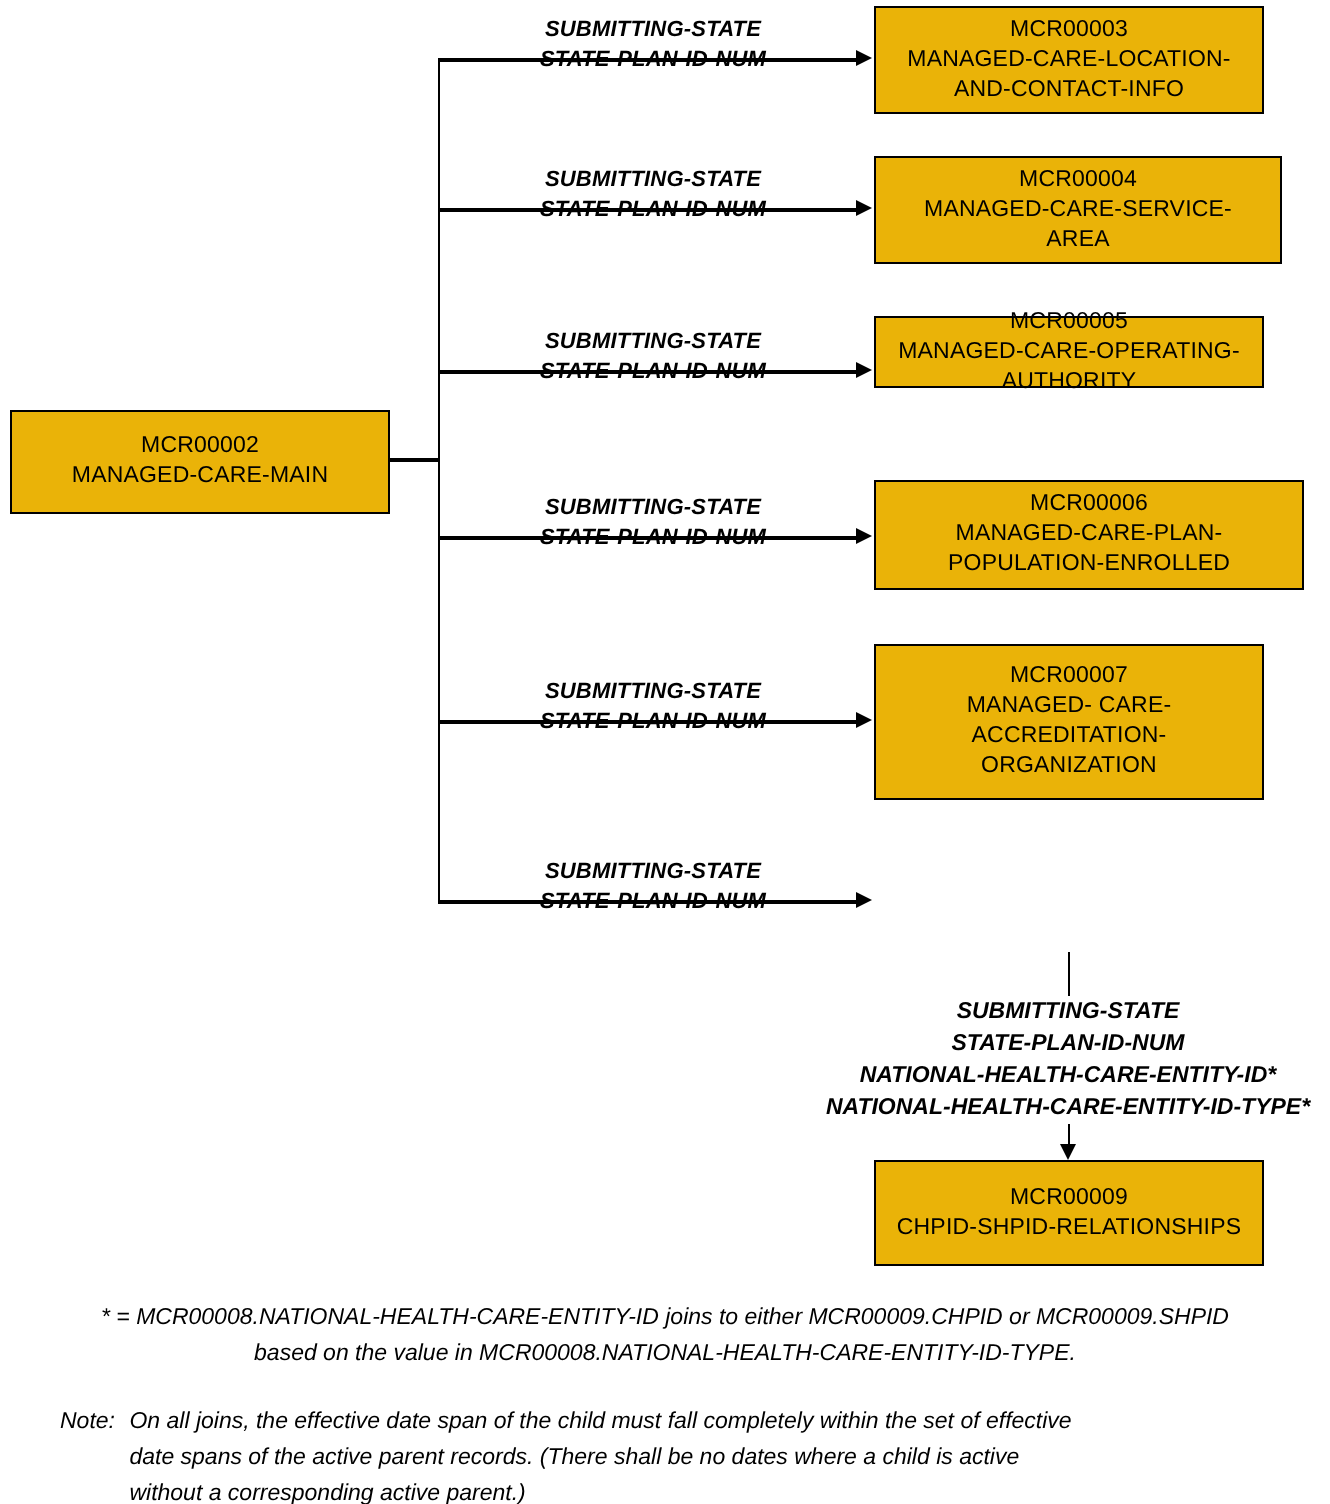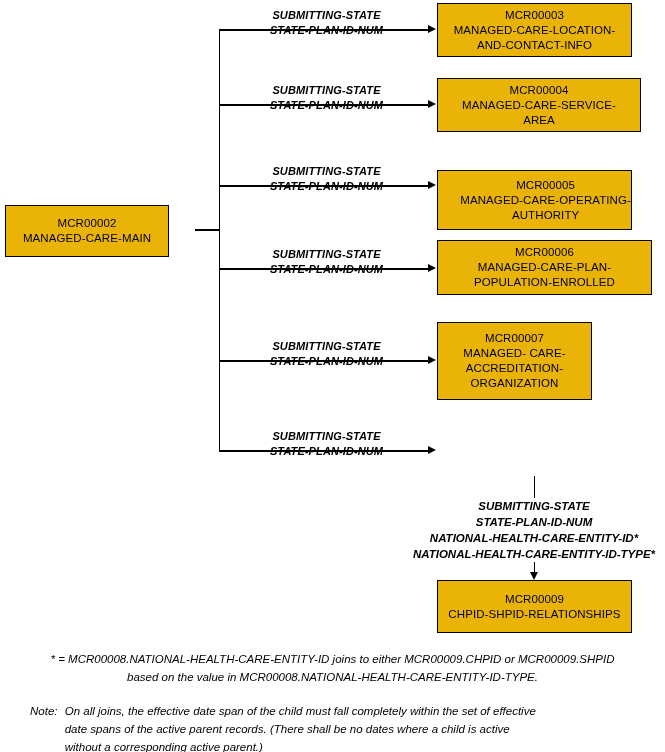--- a/index.html
+++ b/index.html
@@ -30,21 +30,21 @@
             text-align:center;}
   .note{position:absolute;font-style:italic;font-size:11.5px;line-height:18px;}
   .note .note-lbl{text-align:center;}
   .note-body{display:inline-block;vertical-align:top;}
 </style>
 </head>
 <body>
 
 <div id="canvas">
 
-  <div class="box" style="left:5px;top:205px;width:164px;height:52px;">
+  <div class="box" style="left:5px;top:205px;width:190px;height:52px;">
     <span class="txt">MCR00002
 MANAGED-CARE-MAIN</span>
   </div>
 
   <div class="line hline" style="left:195px;top:229px;width:25px;"></div>
   <div class="line vline" style="left:218.5px;top:29px;height:422px;"></div>
 
   <div class="line hline" style="left:218.5px;top:29px;width:210px;"></div>
   <div class="arrow-r" style="left:428px;top:25.2px;"></div>
   <div class="edge-label" style="left:239px;top:8px;width:175px;">SUBMITTING-STATE
@@ -62,41 +62,41 @@
   <div class="box" style="left:437px;top:78px;width:204px;height:54px;">
     <span class="txt">MCR00004
 MANAGED-CARE-SERVICE-
 AREA</span>
   </div>
 
   <div class="line hline" style="left:218.5px;top:185px;width:210px;"></div>
   <div class="arrow-r" style="left:428px;top:181.2px;"></div>
   <div class="edge-label" style="left:239px;top:164px;width:175px;">SUBMITTING-STATE
 STATE-PLAN-ID-NUM</div>
-  <div class="box" style="left:437px;top:170px;width:195px;height:60px;justify-content:flex-end;">
+  <div class="box" style="left:437px;top:158px;width:195px;height:36px;">
     <span class="txt">MCR00005
 MANAGED-CARE-OPERATING-
 AUTHORITY</span>
   </div>
 
   <div class="line hline" style="left:218.5px;top:268px;width:210px;"></div>
   <div class="arrow-r" style="left:428px;top:264.2px;"></div>
   <div class="edge-label" style="left:239px;top:247px;width:175px;">SUBMITTING-STATE
 STATE-PLAN-ID-NUM</div>
   <div class="box" style="left:437px;top:240px;width:215px;height:55px;">
     <span class="txt">MCR00006
 MANAGED-CARE-PLAN-
 POPULATION-ENROLLED</span>
   </div>
 
   <div class="line hline" style="left:218.5px;top:360px;width:210px;"></div>
   <div class="arrow-r" style="left:428px;top:356.2px;"></div>
   <div class="edge-label" style="left:239px;top:339px;width:175px;">SUBMITTING-STATE
 STATE-PLAN-ID-NUM</div>
-  <div class="box" style="left:437px;top:322px;width:155px;height:78px;align-items:center;">
+  <div class="box" style="left:437px;top:322px;width:195px;height:78px;align-items:center;">
     <span class="txt">MCR00007
 MANAGED- CARE-
 ACCREDITATION-
 ORGANIZATION</span>
   </div>
 
   <div class="line hline" style="left:218.5px;top:450px;width:210px;"></div>
   <div class="arrow-r" style="left:428px;top:446.2px;"></div>
   <div class="edge-label" style="left:239px;top:429px;width:175px;">SUBMITTING-STATE
 STATE-PLAN-ID-NUM</div>

